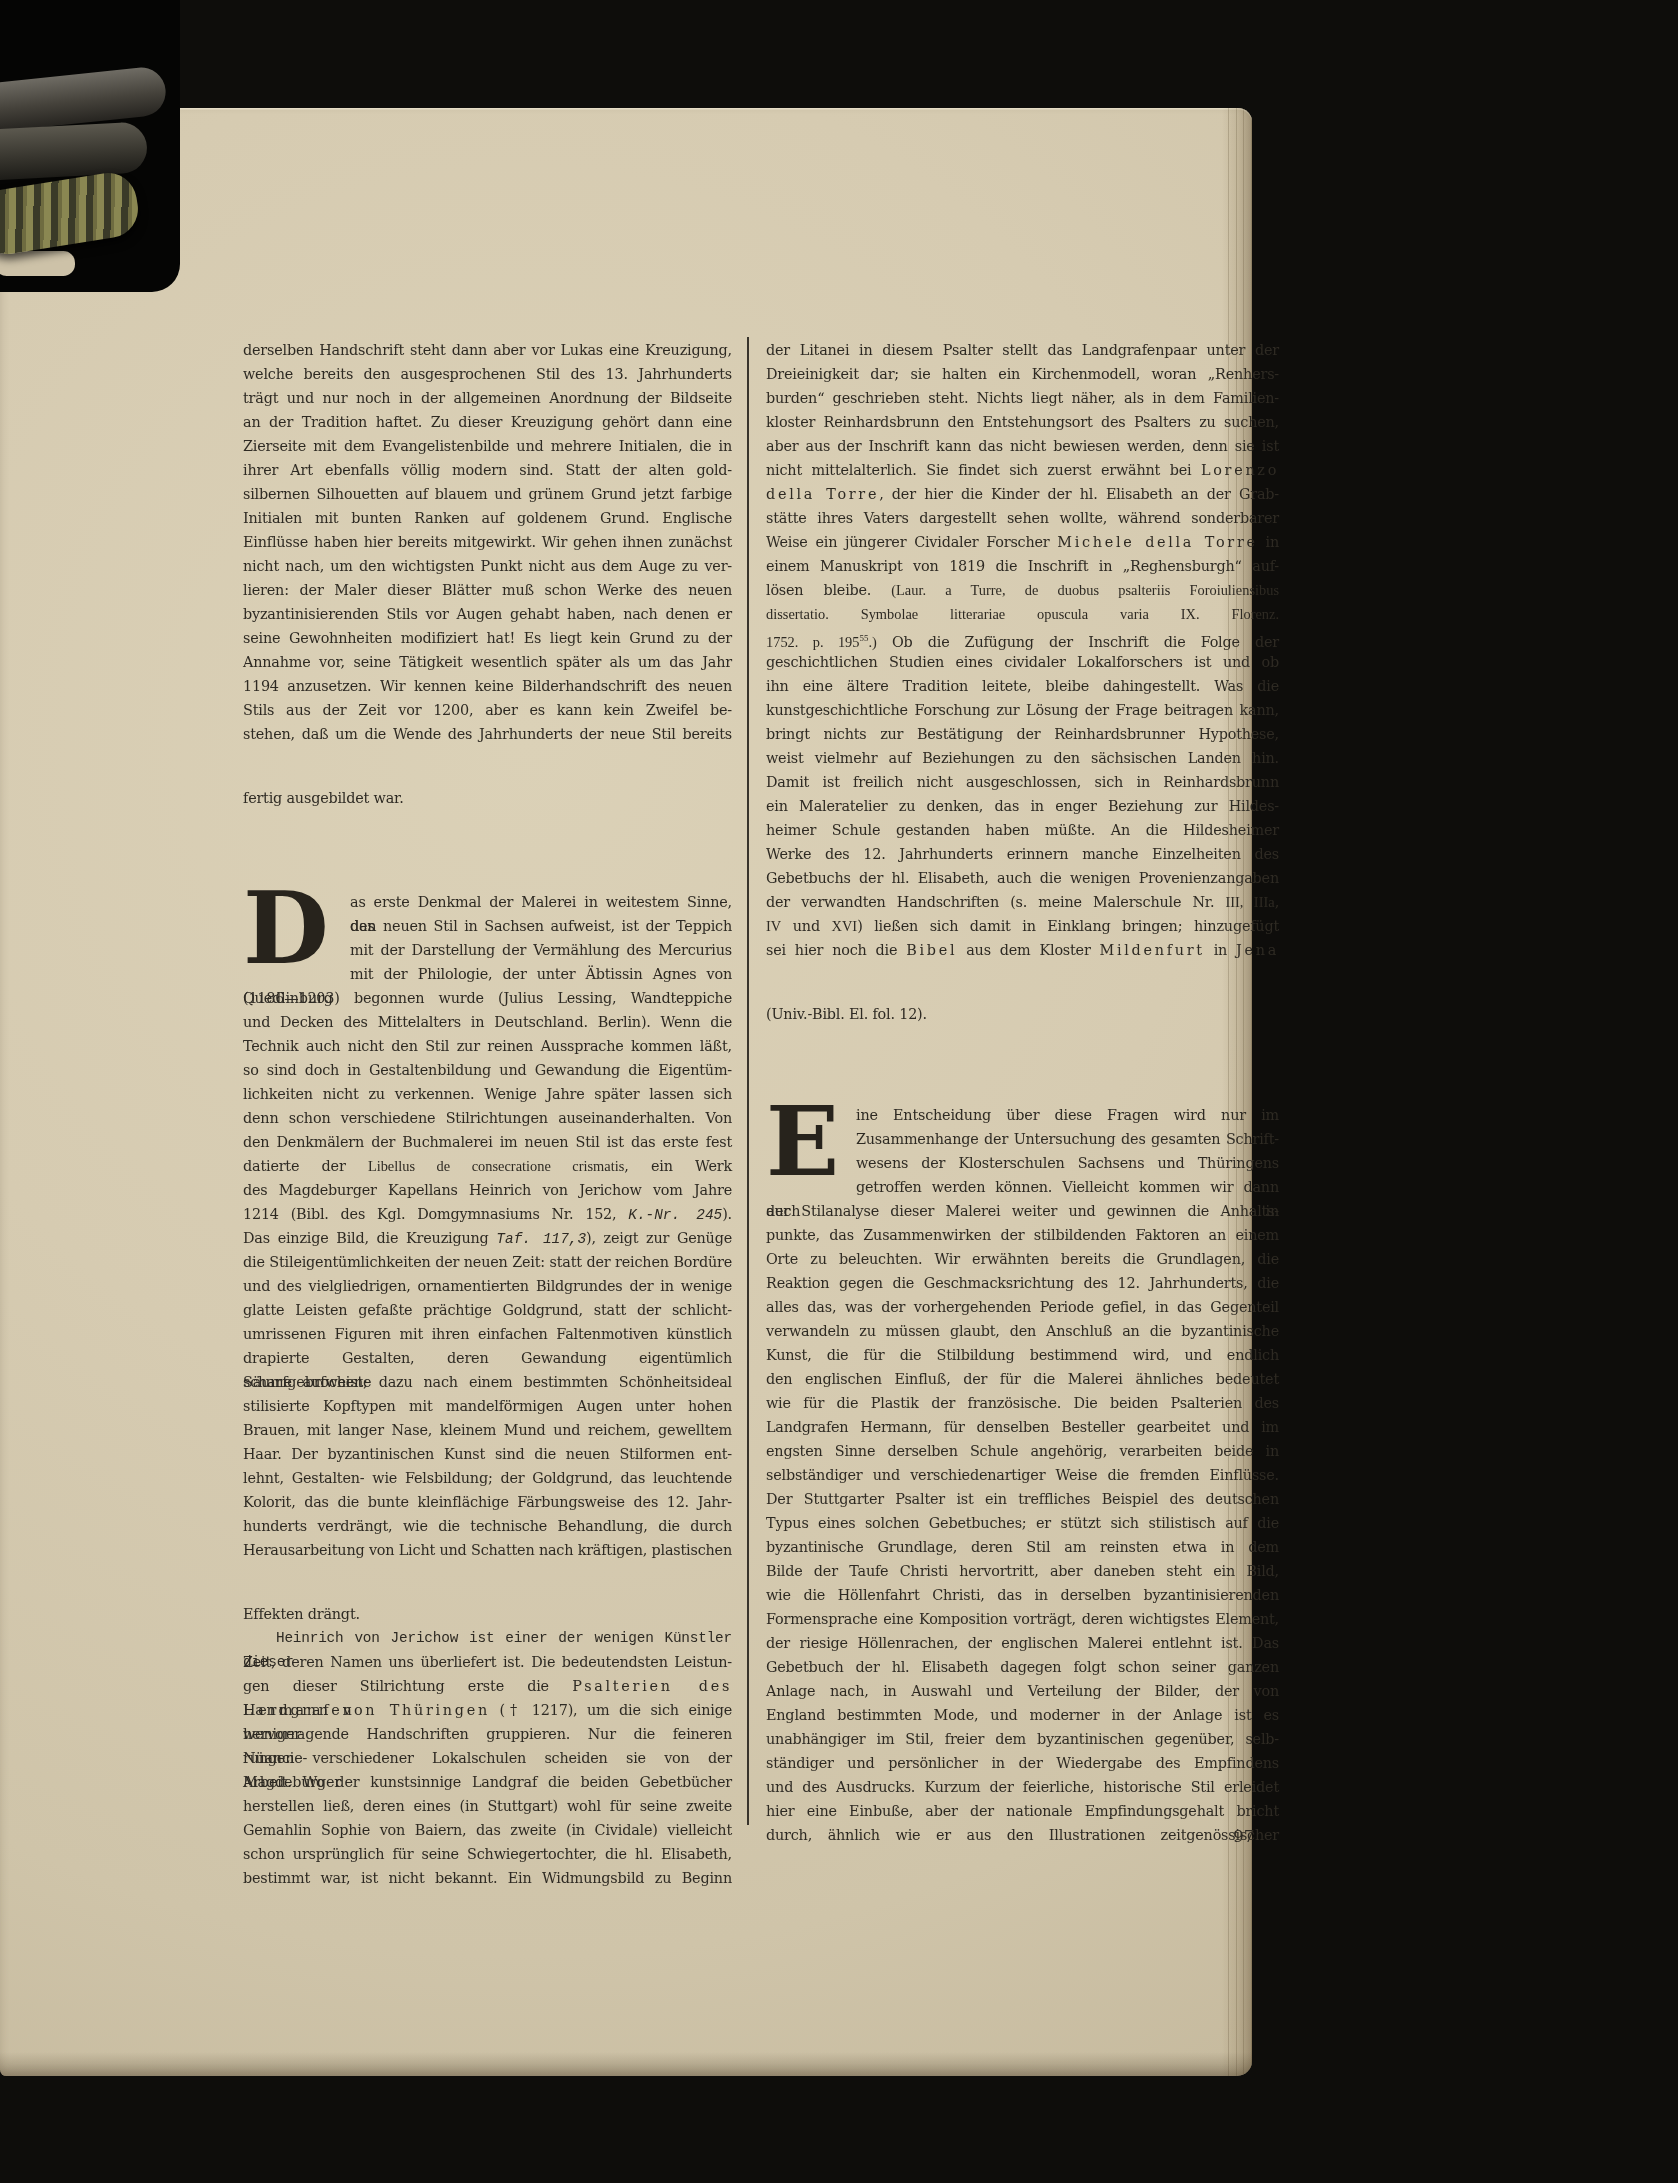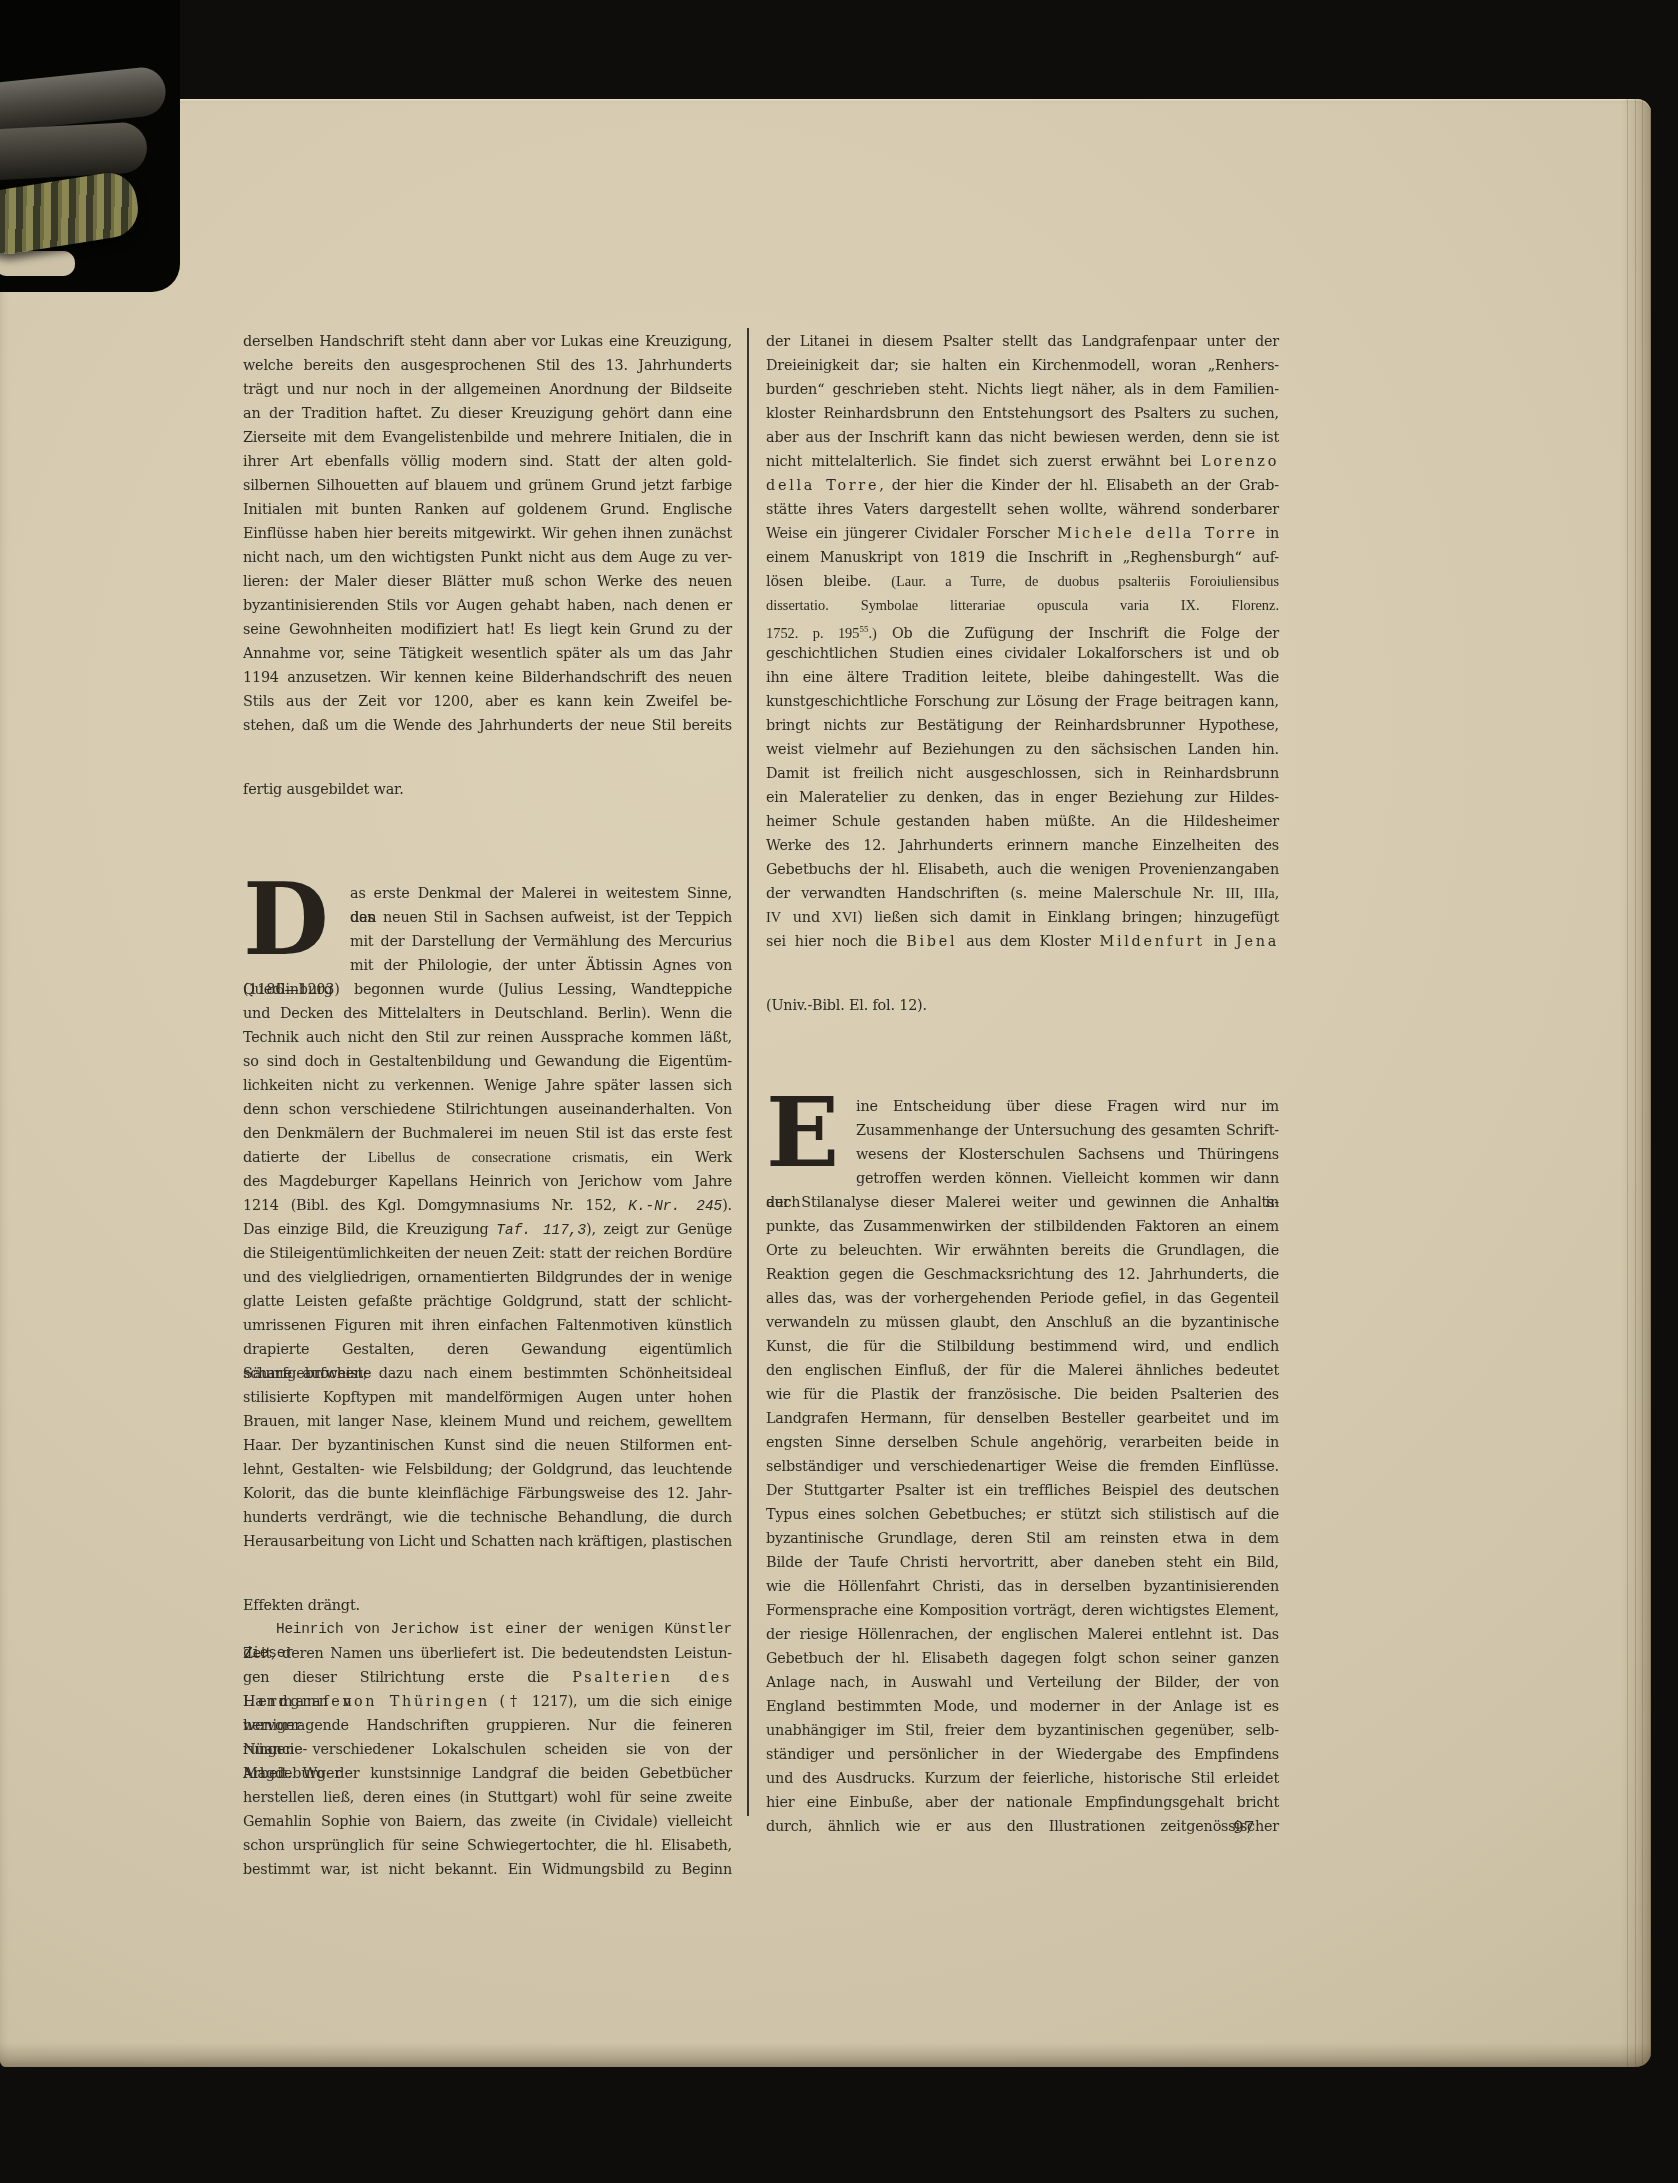--- a/index.html
+++ b/index.html
@@ -1,21 +1,21 @@
 <!DOCTYPE html>
 <html style="font-size:8.5px"><head>
 <meta charset="utf-8">
 <style>
   html,body{margin:0;padding:0;background:#0e0d0b;}
   body{width:1679px;height:2183px;position:relative;overflow:hidden;
        font-family:"DejaVu Serif",serif;}
   .canvas{position:absolute;inset:0;}
 
   
-  .page{position:absolute;left:0;top:99px;width:1651px;height:1968px;
+  .page{position:absolute;left:0;top:108px;width:1252px;height:1968px;
         background:radial-gradient(circle at 42% 32%, #dbd1b7 0%, #d6cbb1 45%, #cfc4a9 80%, #c6ba9e 100%);
         border-radius:4.3px 14px 15px 6.4px;
         box-shadow:inset 0 1.6px 0 rgba(255,250,230,.45), inset 0 -3.2px 9.6px rgba(60,45,25,.18);}
   .page::after{content:"";position:absolute;left:0;right:0;bottom:0;height:24.5px;
         background:linear-gradient(to top, rgba(55,42,22,.30), rgba(55,42,22,0));
         border-radius:0 0 15px 6.4px;}
   .page-edge{position:absolute;right:0;top:0;width:30px;height:100%;
         border-radius:0 14px 15px 0;
         background:linear-gradient(to right, rgba(0,0,0,0), rgba(115,95,60,.16) 50%, rgba(85,65,35,.34)),
                    repeating-linear-gradient(to right, transparent 0 6.4px, rgba(70,55,30,.22) 6.4px 7.5px);}

